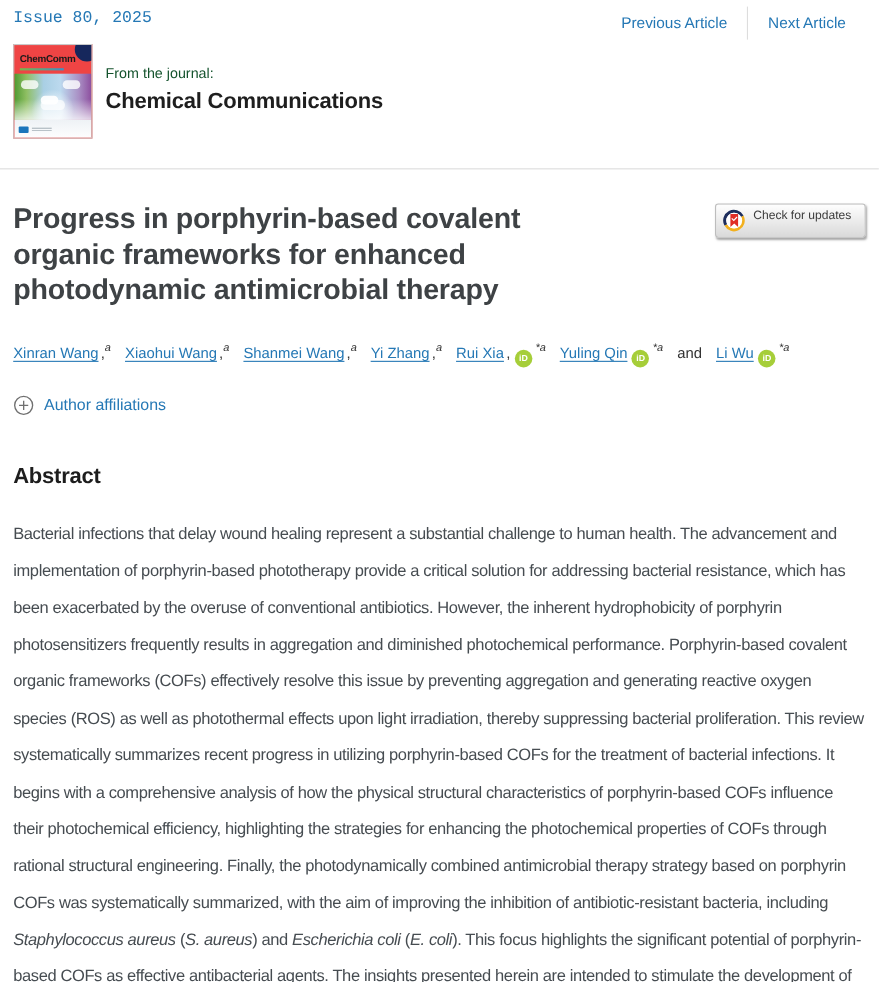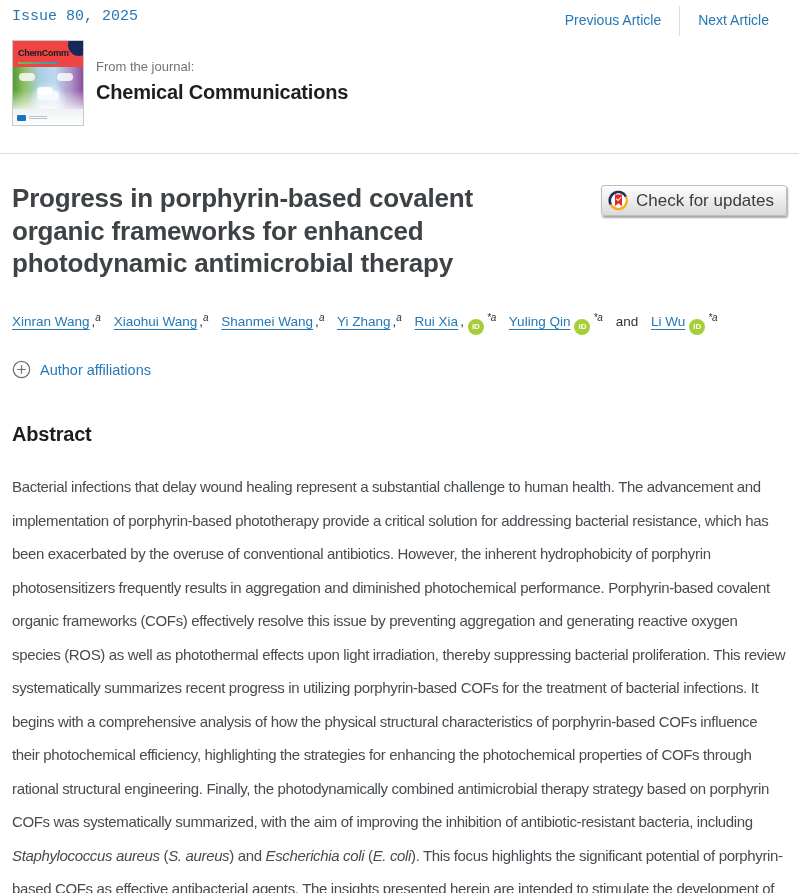--- a/index.html
+++ b/index.html
@@ -34,31 +34,31 @@
       linear-gradient(180deg, rgba(255,255,255,0) 55%, rgba(255,255,255,.75) 100%),
       linear-gradient(90deg,#4f9a31 0%,#8fbf63 16%,#a9cfe4 38%,#bcd9ee 60%,#a98fc4 84%,#8d4f9f 100%);}
   .cover-art::before, .cover-art::after{content:"";position:absolute;border-radius:4px;background:rgba(255,255,255,.8);}
   .cover-art::before{left:6px;top:6px;width:16px;height:8px;box-shadow:38px 0 0 rgba(255,255,255,.8), 18px 14px 0 rgba(255,255,255,.9);}
   .cover-art::after{left:24px;top:24px;width:22px;height:9px;opacity:.85;}
   .cover-bottom{position:absolute;top:68px;left:0;width:100%;height:18px;background:linear-gradient(180deg,#eef2f5,#ffffff);}
   .cover-logo{position:absolute;bottom:4px;left:4px;width:9px;height:6px;background:#1b75bb;border-radius:1px;}
   .cover-logo-lines{position:absolute;bottom:5px;left:16px;width:18px;height:4px;
     background:linear-gradient(180deg,#b9c2c8 0 1px,transparent 1px 2px,#b9c2c8 2px 3px,transparent 3px);}
   .journal-meta{margin-left:12px;padding-top:19px;}
-  .from-label{font-size:13px;color:#737373;}
+  .from-label{font-size:13px;color:#14532d;}
   .journal-name{font-size:20px;font-weight:bold;color:#1e1e1e;margin-top:7px;letter-spacing:-0.2px;}
 
   .page-divider{border:0;border-top:1px solid #dcdcdc;margin:27px 0 0 0;}
 
   
   .article-header{display:flex;justify-content:space-between;align-items:flex-start;padding:28px 12px 0 12px;}
   .article-title{margin:0;font-size:26px;font-weight:bold;line-height:1.25;color:var(--title-text);max-width:548px;letter-spacing:-0.2px;}
-  .check-updates{display:inline-flex;align-items:center;gap:7px;margin-top:3px;
+  .check-updates{display:inline-flex;align-items:flex-start;gap:7px;margin-top:3px;
     background:linear-gradient(#fefefe,#dadada);border:1px solid #bdbdbd;border-radius:3px;
-    padding:4px 12px 4px 6px;font-size:17px;color:#3c3c3c;cursor:pointer;
+    padding:4px 12px 4px 6px;font-size:11px;color:#3c3c3c;cursor:pointer;
     font-family:inherit;box-shadow:1px 2px 2px rgba(0,0,0,.35);}
   .crossmark{width:21px;height:21px;flex:none;}
 
   
   .authors{padding:27px 12px 0 12px;font-size:13.5px;color:#333;line-height:22px;}
   .author{margin-right:9px;white-space:nowrap;}
   .author-link{color:var(--link-blue);text-decoration:underline;text-decoration-thickness:1px;text-underline-offset:3px;cursor:pointer;}
   .comma{color:#333;margin-left:2px;}
   sup.aff{font-style:italic;font-size:10px;color:#333;}
   .orcid{display:inline-flex;align-items:center;justify-content:center;width:16px;height:16px;border-radius:50%;

